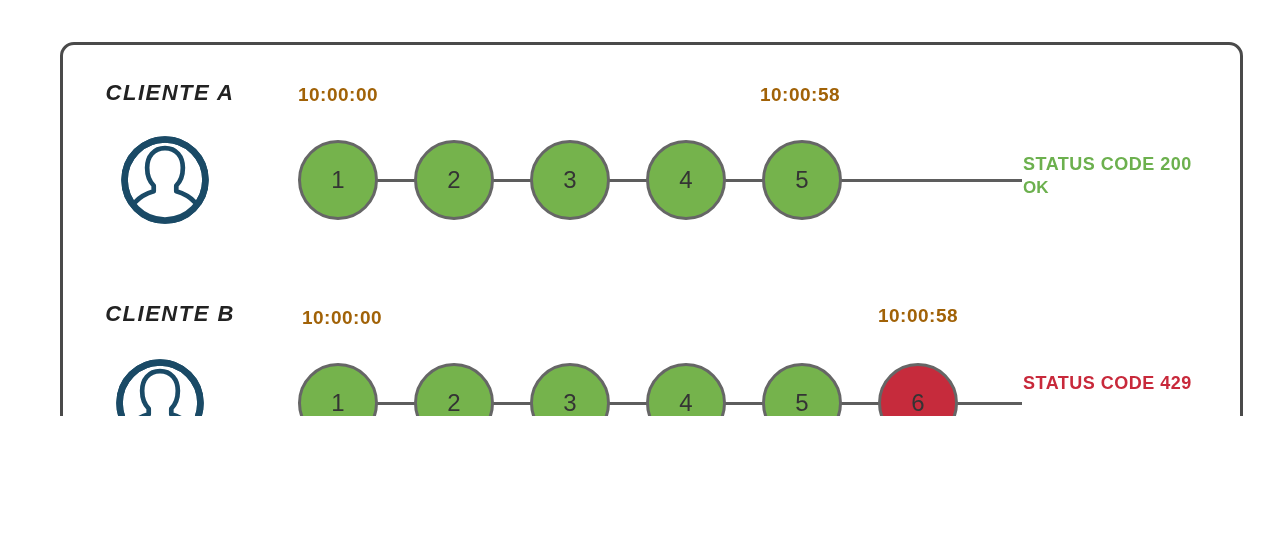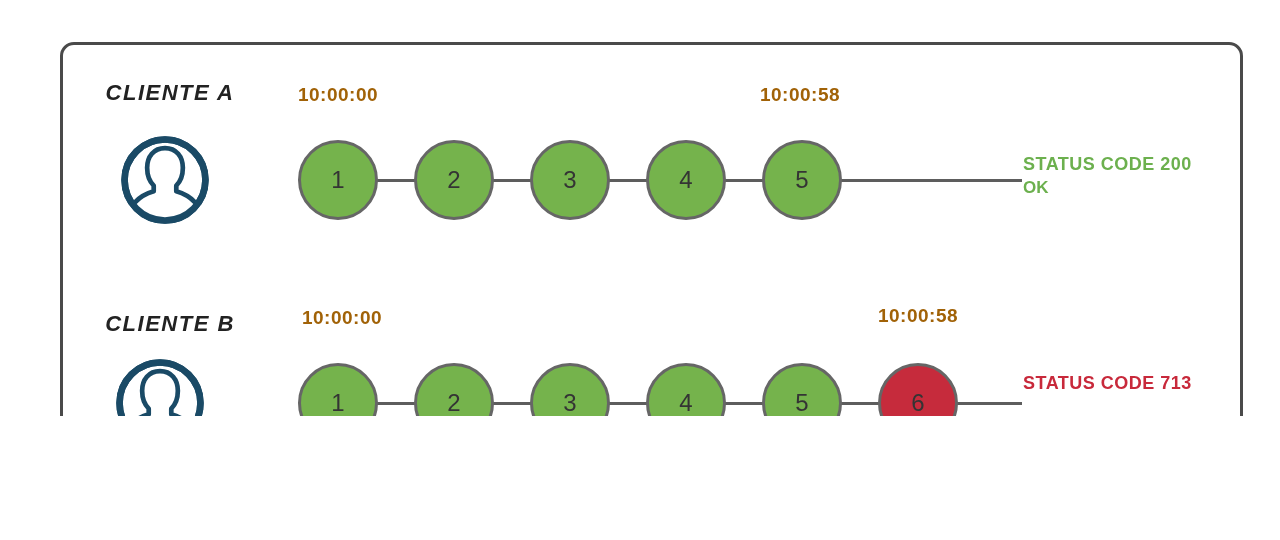--- a/index.html
+++ b/index.html
@@ -113,21 +113,21 @@
   </div>
   <div class="circle ok" style="left:762px; top:140px;">
     <span>5</span>
   </div>
 
   <div class="status green" style="left:1023px; top:154px;">
     <div class="line1">STATUS CODE 200</div>
     <div class="line2">OK</div>
   </div>
 
-  <div class="client-label" style="left:85px; top:311px;">CLIENTE B</div>
+  <div class="client-label" style="left:85px; top:301px;">CLIENTE B</div>
 
   <div class="timestamp" style="left:272px; top:307px;">10:00:00</div>
 
   <div class="timestamp" style="left:848px; top:305px;">10:00:58</div>
 
   <div class="user-icon" style="left:113px; top:356px;">
     <svg viewBox="0 0 100 100" width="94" height="94" aria-hidden="true">
       <defs>
           <clipPath id="clipB">
             <circle cx="50" cy="50" r="43"></circle>
@@ -156,15 +156,15 @@
     <span>4</span>
   </div>
   <div class="circle ok" style="left:762px; top:363px;">
     <span>5</span>
   </div>
   <div class="circle blocked" style="left:878px; top:363px;">
     <span>6</span>
   </div>
 
   <div class="status red" style="left:1023px; top:373px;">
-    <div class="line1">STATUS CODE 713</div>
+    <div class="line1">STATUS CODE 429</div>
   </div>
 </div>
 
 </body></html>

